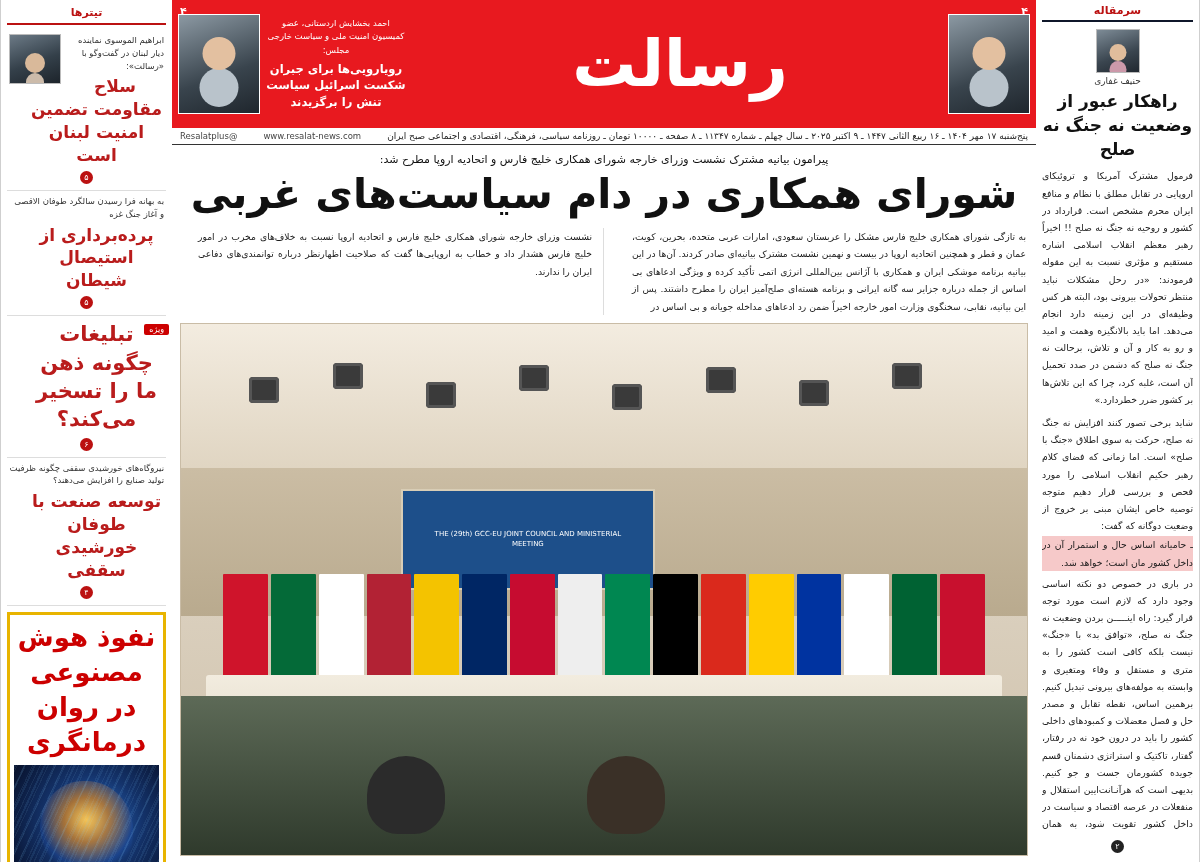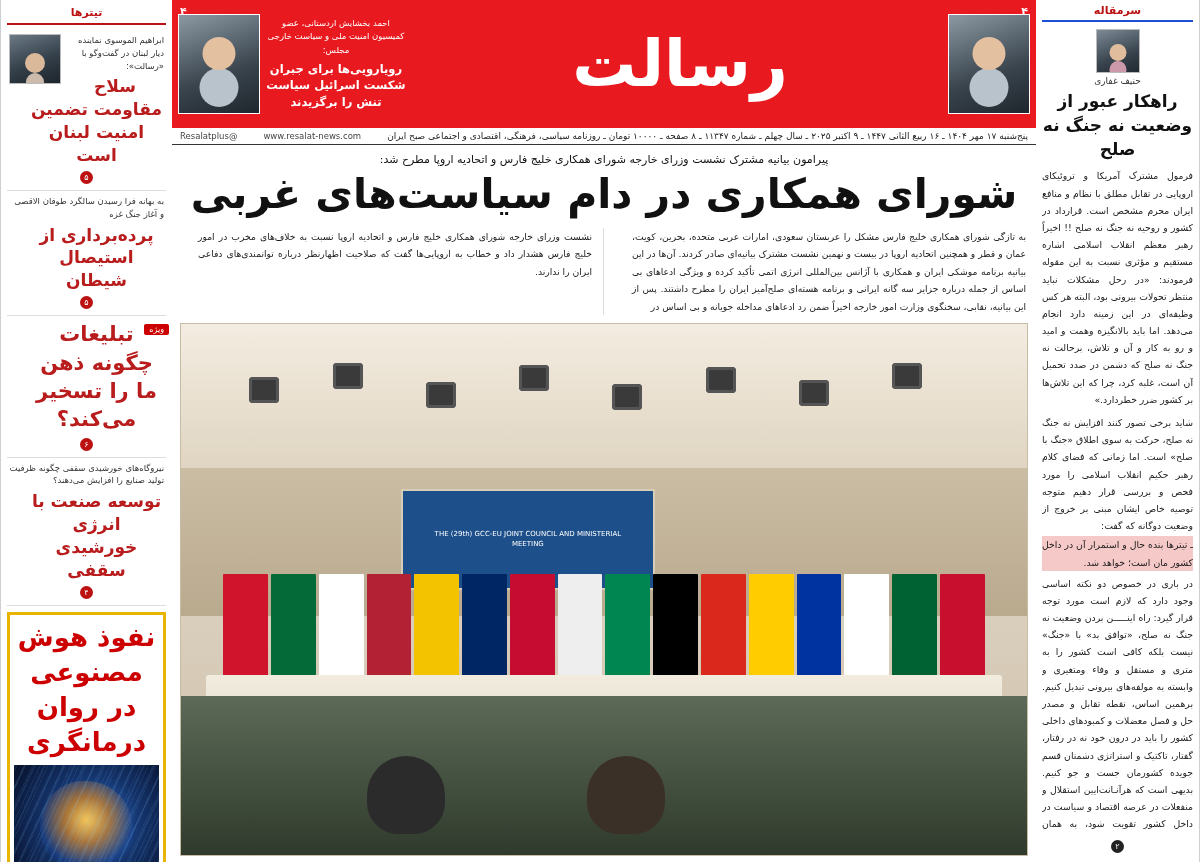--- a/index.html
+++ b/index.html
@@ -93,21 +93,21 @@
   
   .left-col {
     width: 164px;
     border-right: 1px solid #cfcfcf;
     padding: 4px 6px;
     order: 1;
     display: flex; flex-direction: column;
   }
   .op-head {
     text-align: center; font-size: 11px; color: #b11; font-weight: bold;
-    border-bottom: 2px solid #1d4ed8; padding-bottom: 3px; margin-bottom: 5px;
+    border-bottom: 2px solid #0f172a; padding-bottom: 3px; margin-bottom: 5px;
   }
   .op-photo {
     width: 44px; height: 44px; margin: 2px auto 3px auto;
     background: linear-gradient(160deg,#7d8b96,#3a454f 60%,#212830);
     border: 1px solid #bbb; position: relative; overflow: hidden;
   }
   .op-photo::after {
     content: ""; position: absolute; left: 50%; top: 34%;
     width: 17px; height: 17px; border-radius: 50%;
     background: #e0bd9c; transform: translateX(-50%);
@@ -237,21 +237,21 @@
 <div id="page">
 
   <div class="left-col">
     <div class="op-head">سرمقاله</div>
     <div class="op-photo"></div>
     <div class="op-author">حنیف غفاری</div>
     <div class="op-title">راهکار عبور از وضعیت نه جنگ نه صلح</div>
     <div class="op-body">
       <p style="margin:0 0 6px 0">فرمول مشترک آمریکا و تروئیکای اروپایی در تقابل مطلق با نظام و منافع ایران محرم مشخص است. قرارداد در کشور و روحیه نه جنگ نه صلح !! اخیراً رهبر معظم انقلاب اسلامی اشاره مستقیم و مؤثری نسبت به این مقوله فرمودند: «در رحل مشکلات نباید منتظر تحولات بیرونی بود، البته هر کس وظیفه‌ای در این زمینه دارد انجام می‌دهد. اما باید بالانگیزه وهمت و امید و رو به کار و آن و تلاش، برحالت نه جنگ نه صلح که دشمن در صدد تحمیل آن است، غلبه کرد، چرا که این تلاش‌ها بر کشور ضرر خطردارد.»</p>
       <p style="margin:0 0 2px 0">شاید برخی تصور کنند افزایش نه جنگ نه صلح، حرکت به سوی اطلاق «جنگ با صلح» است. اما زمانی که فضای کلام رهبر حکیم انقلاب اسلامی را مورد فحص و بررسی قرار دهیم متوجه توصیه خاص ایشان مبنی بر خروج از وضعیت دوگانه که گفت:</p>
-      <p class="hl" style="margin:0 0 4px 0">ـ تیترها بنده حال و استمرار آن در داخل کشور مان است؛ خواهد شد.</p>
+      <p class="hl" style="margin:0 0 4px 0">ـ حامیانه اساس حال و استمرار آن در داخل کشور مان است؛ خواهد شد.</p>
       <p style="margin:0">در باری در خصوص دو نکته اساسی وجود دارد که لازم است مورد توجه قرار گیرد: راه اینـــــن بردن وضعیت نه جنگ نه صلح، «توافق بد» با «جنگ» نیست بلکه کافی است کشور را به متری و مستقل و وفاء ومتغیری و وابسته به مولفه‌های بیرونی تبدیل کنیم. برهمین اساس، نقطه تقابل و مصدر حل و فصل معضلات و کمبودهای داخلی کشور را باید در درون خود نه در رفتار، گفتار، تاکتیک و استراتژی دشمنان قسم جویده کشورمان جست و جو کنیم. بدیهی است که هرآنـانت‌ایین استقلال و منفعلات در عرصه اقتصاد و سیاست در داخل کشور تقویت شود، به همان میزان دشمن در رسیدن به نقشه راهبردی خود مبنی بر قرارداد ایران در وضعیت نه جنگ نه صلح، ناکام‌تر خواهد ماند. بنابراین خروج از وضعیت نه جنگ نه صلح، تضادی با آمادگی مطلق در برابر دشمن مدتی و نه اتفاقا در گروی برهم زدن پیش فرض‌ها و محاسبات میدانی و از جمله فرض داخل در این جنگ ترکیبی است. اکنون پیش فرض دشمن قسم خورده مرزوبوم مایان است که مداخلات داخلی ایران نان از سوی مرزها گره می‌خورد. بر همین اساس، پاژال راهبردی خود در تقابل مطلق با ایران قدرتمند را طراحی نموده است.</p>
     </div>
     <div class="pagenum-bottom">
       <span class="page-num dark">۲</span>
     </div>
   </div>
 
   <div class="center-col">
 
     <div class="masthead">
@@ -357,21 +357,21 @@
     </div>
 
     <div class="sb-item">
       <span class="promo-flag">ویژه</span>
       <div class="sb-title big">تبلیغات چگونه ذهن ما را تسخیر می‌کند؟</div>
       <span class="page-num">۶</span>
     </div>
 
     <div class="sb-item">
       <div class="sb-kicker">نیروگاه‌های خورشیدی سقفی چگونه ظرفیت تولید صنایع را افزایش می‌دهند؟</div>
-      <div class="sb-title">توسعه صنعت با انرژی خورشیدی سقفی</div>
+      <div class="sb-title">توسعه صنعت با طوفان خورشیدی سقفی</div>
       <span class="page-num">۴</span>
     </div>
 
     <div class="ad-box">
       <div class="ad-title">نفوذ هوش مصنوعی در روان درمانگری</div>
       <div class="ad-img"></div>
       <span class="page-num">۸</span>
     </div>
   </div>
 

